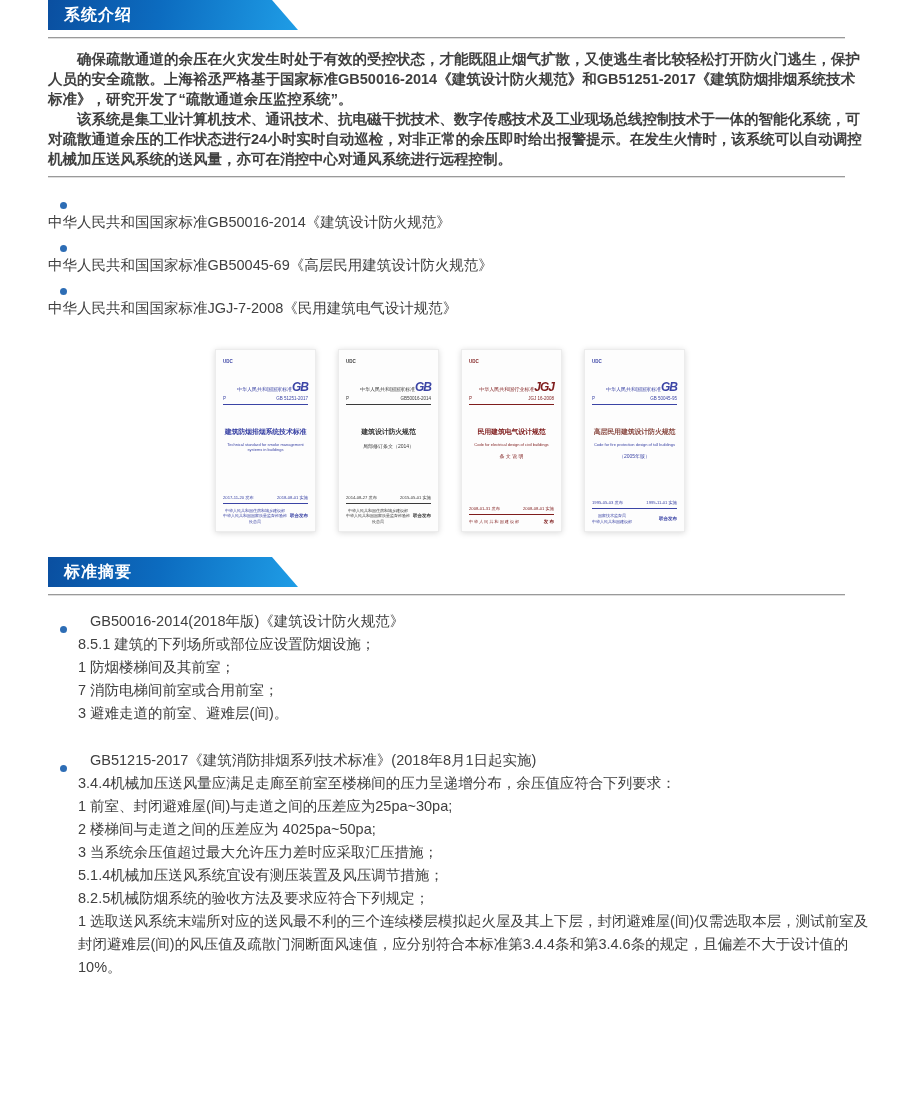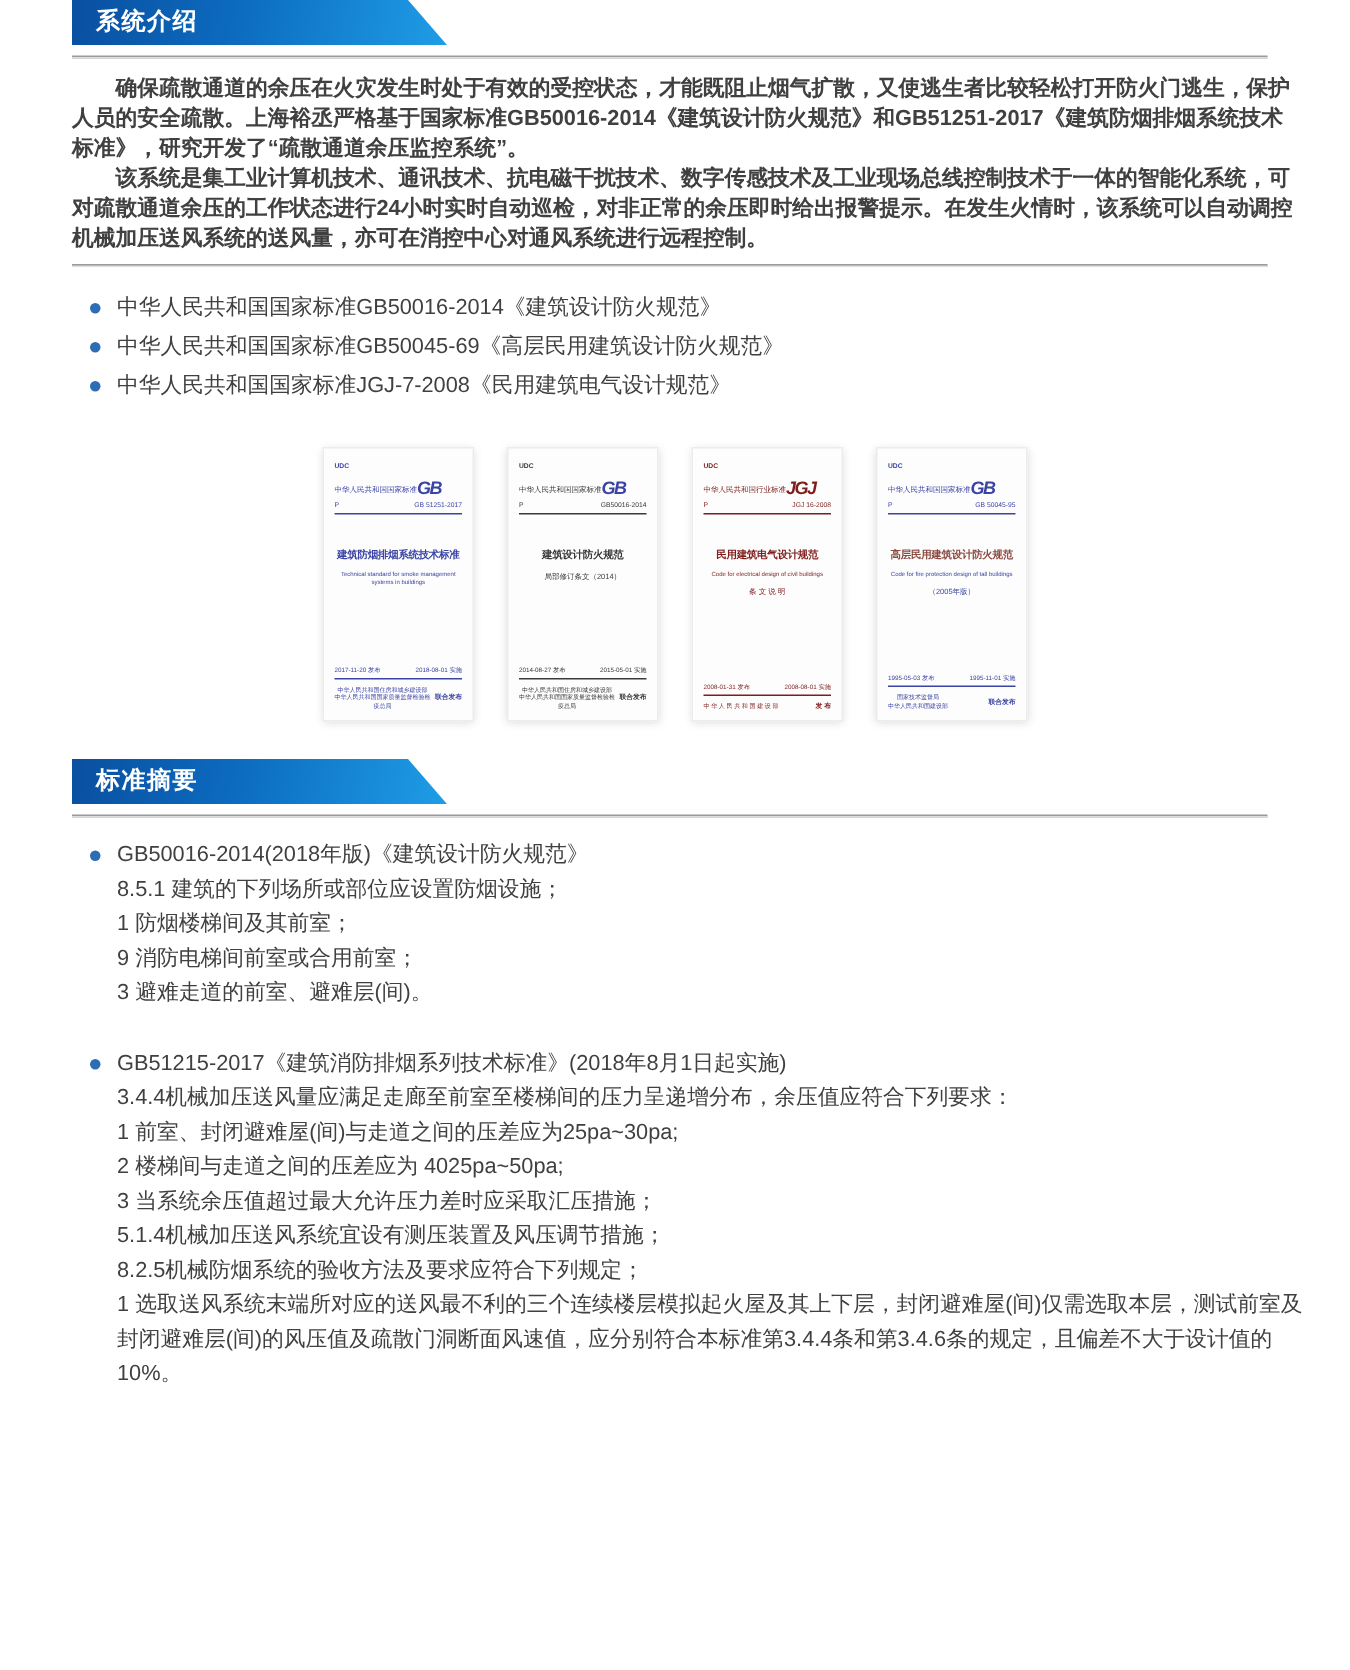--- a/index.html
+++ b/index.html
@@ -22,57 +22,57 @@
   .rule { margin:7px 0 0 48px; width:797px; height:2px; background:#9a9a9a;
           border-bottom:1px solid #dedede; }
 
   
   .para { margin:0 0 0 48px; width:820px; font-size:14.5px; line-height:20px;
           text-indent:2em; color:#404040;font-weight:bold; }
   .para.first { margin-top:10px; }
 
   
   .blist { margin:14px 0 0 48px; width:820px; }
-  .bitem { display:flex; align-items:flex-start; font-size:14.5px; line-height:26px; color:#404040; }
+  .bitem { display:flex; align-items:flex-start; font-size:14.5px; line-height:26px; color:#404040;flex-direction:column; }
   .dot { width:7px; height:7px; border-radius:50%; background:#2d6db5;
          margin:10px 11px 0 12px; flex:none; }
 
   
   .covers { display:flex; justify-content:center; gap:22px; margin-top:28px; }
   .cover {
     width:101px; height:183px; background:#fdfdfd;
     border:1px solid #ececec; box-shadow:0 1px 6px rgba(0,0,0,0.15);
     padding:9px 7px 7px; display:flex; flex-direction:column;
   }
   .cover.blue { color:#3b44a5; }
   .cover.black { color:#3a3a3a; }
   .cover.black .c-logo { color:#3b44a5; }
   .cover.jgj { color:#7f1d1d; }
   .cover.mixed { color:#3b44a5; }
   .cover.mixed .c-title { color:#8a4a42; }
   .c-udc { font-size:4.5px; font-weight:bold; }
-  .c-head { display:flex; justify-content:flex-start; align-items:flex-end; margin-top:7px; }
+  .c-head { display:flex; justify-content:flex-end; align-items:flex-end; margin-top:18px; }
   .c-org { font-size:5px; white-space:nowrap; }
   .c-logo { font-size:12px; font-weight:800; font-style:italic; letter-spacing:-1px; line-height:10px; }
   .c-codeline { display:flex; justify-content:space-between; font-size:4.5px;
                 border-bottom:1px solid currentColor; padding:4px 0 3px; }
   .c-title { font-size:7px; font-weight:bold; text-align:center; margin-top:22px;
              letter-spacing:-0.2px; white-space:nowrap; }
   .c-en { font-size:4px; text-align:center; margin-top:5px; line-height:5px; }
   .c-sub { font-size:5px; text-align:center; margin-top:6px; }
   .c-spacer { flex:1; }
   .c-dates { display:flex; justify-content:space-between; font-size:4.2px;
              border-bottom:1px solid currentColor; padding-bottom:3px; }
   .c-foot { display:flex; justify-content:space-between; align-items:center; margin-top:4px; }
   .c-issuer { font-size:4px; line-height:5.5px; text-align:center; }
   .c-publish { font-size:4.5px; font-weight:bold; white-space:nowrap; margin-left:3px; }
 
   
   .sgroup { margin-left:48px; width:822px; font-size:14.5px; color:#404040; }
-  .sheading { display:flex; align-items:flex-start; line-height:23px; }
+  .sheading { display:flex; align-items:flex-end; line-height:23px;gap:12px; }
   .sheading .dot { margin-top:8px; }
   .slines { padding-left:30px; line-height:23px; }
 
   .mt-p2      { margin-top:0; }
   .mt-banner2 { margin-top:23px; }
   .mt-banner3 { margin-top:25px; }
   .mt-group0  { margin-top:14px; }
   .mt-group1  { margin-top:24px; }
 </style>
 </head>
@@ -219,21 +219,21 @@
   <div class="rule"></div>
 
   <div class="sgroup mt-group0">
     <div class="sheading">
       <span class="dot"></span>
       <span>GB50016-2014(2018年版)《建筑设计防火规范》</span>
     </div>
     <div class="slines">
       <div>8.5.1 建筑的下列场所或部位应设置防烟设施；</div>
       <div>1 防烟楼梯间及其前室；</div>
-      <div>9 消防电梯间前室或合用前室；</div>
+      <div>7 消防电梯间前室或合用前室；</div>
       <div>3 避难走道的前室、避难层(间)。</div>
     </div>
   </div>
 
   <div class="sgroup mt-group1">
     <div class="sheading">
       <span class="dot"></span>
       <span>GB51215-2017《建筑消防排烟系列技术标准》(2018年8月1日起实施)</span>
     </div>
     <div class="slines">

